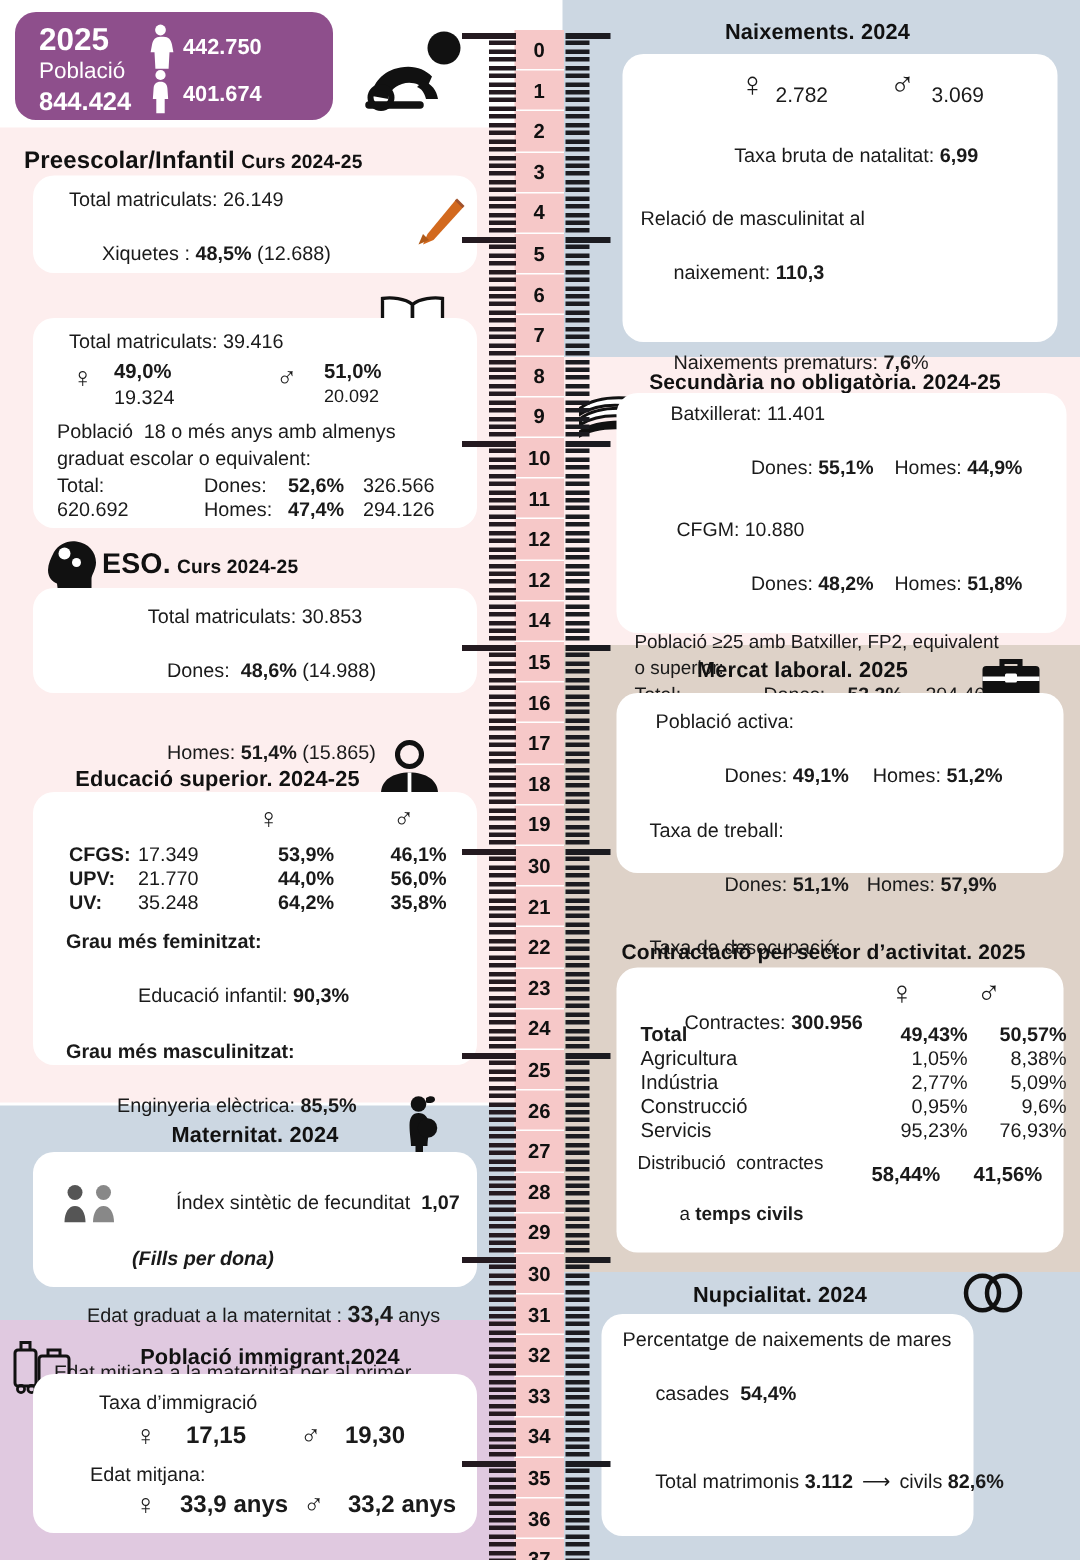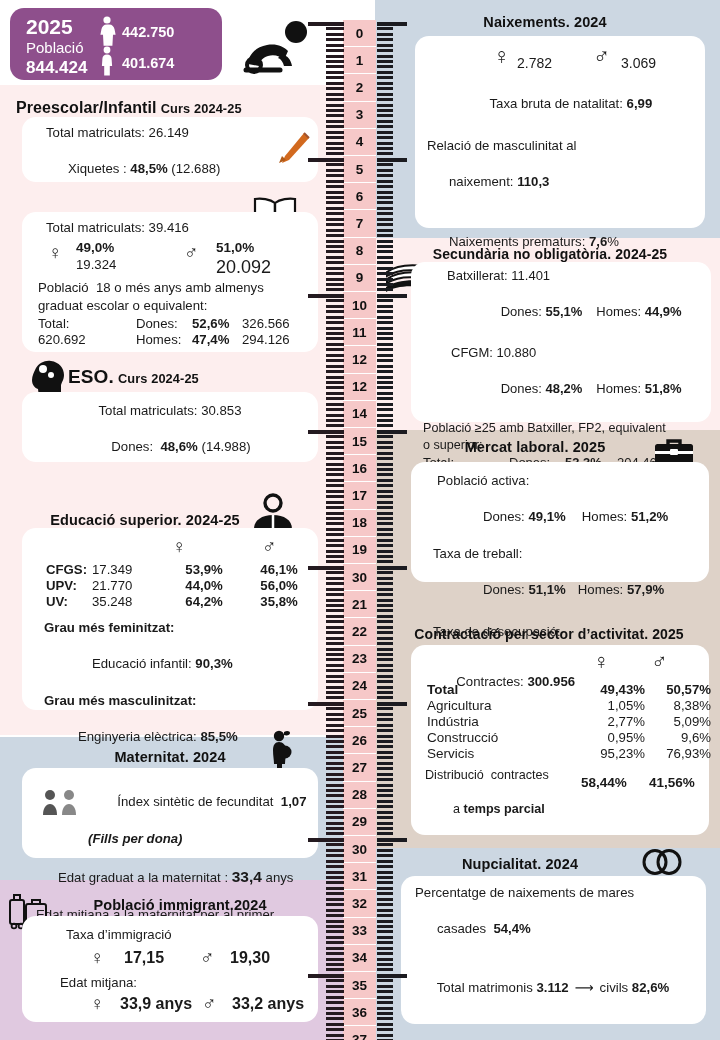--- a/index.html
+++ b/index.html
@@ -133,21 +133,21 @@
       </svg>
   </span>
   <div class="card" style="position:absolute;left:22px;top:212px;width:296px;height:140px;">
     <div class="line" style="padding-left:14px;">Total matriculats: 39.416</div>
     <div style="position:relative;height:42px;">
       <span class="fem" style="position:absolute;left:16px;top:6px;">♀</span>
       <b style="position:absolute;left:44px;top:3px;font-size:13.5px;">49,0%</b>
       <span style="position:absolute;left:44px;top:20px;font-size:13.2px;">19.324</span>
       <span class="mas" style="position:absolute;left:152px;top:6px;">♂</span>
       <b style="position:absolute;left:184px;top:3px;font-size:13.5px;">51,0%</b>
-      <span style="position:absolute;left:184px;top:20px;font-size:18px;">20.092</span>
+      <span style="position:absolute;left:184px;top:20px;font-size:12px;">20.092</span>
     </div>
     <div class="line" style="padding-left:6px;">Població  18 o més anys amb almenys</div>
     <div class="line" style="padding-left:6px;">graduat escolar o equivalent:</div>
     <table class="grid" style="margin-left:4px;width:290px;">
       <tbody>
           <tr>
         <td style="width:98px;">Total:</td>
         <td style="width:56px;">Dones:</td>
         <td style="width:50px;font-weight:bold;">52,6%</td>
         <td>326.566</td>
@@ -170,20 +170,23 @@
       </svg>
   </span>
   <div class="sec-title" style="position:absolute;left:68px;top:362px;width:250px;text-align:left;">
     <span style="font-size:19px;">ESO.</span>
     <span class="small">Curs 2024-25</span>
   </div>
   <div class="card" style="position:absolute;left:22px;top:392px;width:296px;height:70px;padding-top:10px;">
     <div class="line ctr">Total matriculats: 30.853</div>
     <div class="line ctr">
       <span>Dones:  </span><b>48,6%</b><span> (14.988)</span>
+    </div>
+    <div class="line ctr">
+      <span>Homes: </span><b>51,4%</b><span> (15.865)</span>
     </div>
   </div>
 
   <div class="sec-title" style="position:absolute;left:30px;top:508px;width:230px;text-align:center;font-size:14.5px;">
     <span>Educació superior.  2024-25</span>
   </div>
   <span class="ico" style="left:252px;top:493px;">
     <svg width="42" height="36" viewBox="0 0 42 36">
         <circle cx="21" cy="10" r="8" fill="none" stroke="#111" stroke-width="3.4"></circle>
         <path d="M2 36c0-9 8-14 19-14s19 5 19 14z" fill="#111"></path>
@@ -855,37 +858,37 @@
           <tr>
             <td style="width:150px;font-weight:normal;font-size:13.5px;">Servicis</td>
             <td style="width:72px;text-align:right;font-weight:normal;">95,23%</td>
             <td style="text-align:right;font-weight:normal;">76,93%</td>
           </tr>
         </tbody>
     </table>
     <div style="position:relative;margin-top:6px;height:38px;">
       <div class="line" style="position:absolute;left:4px;top:0;font-size:12.6px;">Distribució  contractes</div>
       <div class="line" style="position:absolute;left:4px;top:17px;font-size:12.6px;">
-        <span>a </span><b>temps parcial</b>
+        <span>a </span><b>temps civils</b>
       </div>
       <b style="position:absolute;left:160px;top:8px;font-size:13.5px;">58,44%</b>
       <b style="position:absolute;left:228px;top:8px;font-size:13.5px;">41,56%</b>
     </div>
   </div>
 
   <div class="sec-title" style="position:absolute;left:30px;top:852px;width:230px;">
     <span>Nupcialitat.  2024</span>
   </div>
   <span class="ico" style="left:262px;top:848px;">
     <svg width="50" height="28" viewBox="0 0 50 28">
         <ellipse cx="18" cy="14" rx="11" ry="11.5" fill="none" stroke="#111" stroke-width="3"></ellipse>
         <ellipse cx="32" cy="14" rx="11" ry="11.5" fill="none" stroke="#111" stroke-width="3"></ellipse>
       </svg>
   </span>
-  <div class="card" style="position:absolute;left:26px;top:876px;width:305px;height:148px;padding-top:8px;">
+  <div class="card" style="position:absolute;left:26px;top:876px;width:248px;height:148px;padding-top:8px;">
     <div class="line" style="padding-left:4px;">Percentatge de naixements de mares</div>
     <div class="line" style="padding-left:4px;">
       <span>casades  </span><b>54,4%</b>
     </div>
     <div style="height:4px;"></div>
     <div class="line" style="padding-left:4px;">
       <span>Total matrimonis </span><b>3.112</b><span style="display:inline-block;padding:0 6px;">⟶</span><span>civils </span><b>82,6%</b>
     </div>
     <div style="height:3px;"></div>
     <div class="line" style="padding-left:14px;">

